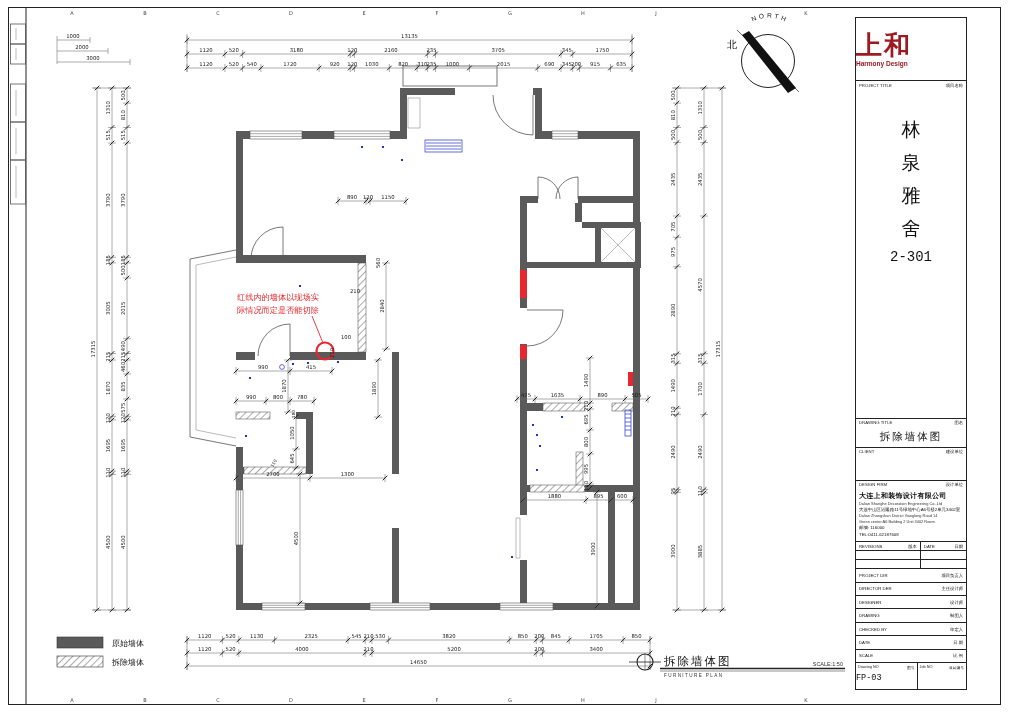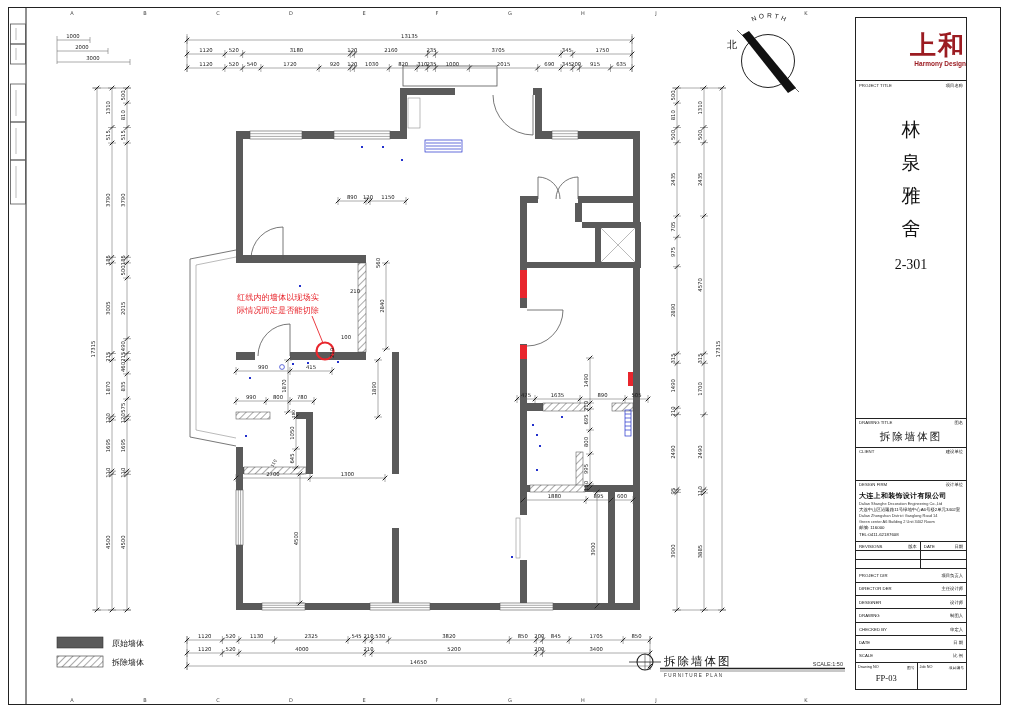--- a/index.html
+++ b/index.html
@@ -27,46 +27,46 @@
   .redtext{font-size:8.2px;fill:#e8262d;font-family:"Liberation Sans",sans-serif}
   .legendtext{font-size:8px;fill:#111}
   .plantitle{font-size:11.5px;fill:#111;letter-spacing:2px}
   .plansub{font-size:4.6px;fill:#333;letter-spacing:1.4px}
   .planscale{font-size:5.5px;fill:#333;text-anchor:end}
   .northzh{font-size:10px;fill:#111}
   .northen{font-size:6.5px;fill:#111;letter-spacing:2.5px}
   
   .titleblock{position:absolute;left:855px;top:17px;width:112px;height:673px;border:1.6px solid #222;
               background:#fff;box-sizing:border-box;display:flex;flex-direction:column}
-  .tb-logo{height:62px;flex:none;display:flex;flex-direction:column;align-items:flex-end;justify-content:center;border-bottom:1.4px solid #222}
+  .tb-logo{height:62px;flex:none;display:flex;flex-direction:column;align-items:flex-start;justify-content:center;border-bottom:1.4px solid #222}
   .tb-logo-zh{font-size:26px;font-weight:bold;color:#9b1b21;font-family:"DejaVu Serif",serif;letter-spacing:2px;line-height:1}
   .tb-logo-en{font-size:6.5px;color:#9b1b21;font-weight:bold;margin-top:2px}
   .tb-label{flex:none;display:flex;justify-content:space-between;padding:1.5px 3px;font-size:4.3px;color:#222;border-top:1px solid #222}
   .tb-label.nb{border-top:none}
   .tb-project{flex:1;text-align:center;padding-top:24px}
   .tb-char{font-size:19px;line-height:33px}
-  .tb-projno{font-size:14px;margin-top:12px;font-family:Liberation Serif, serif}
+  .tb-projno{font-size:14px;margin-top:4px;font-family:Liberation Mono, monospace}
   .tb-dtitle{flex:none;height:17px;font-size:10.5px;text-align:center;padding-top:3px;letter-spacing:2px}
   .tb-clientspace{flex:none;height:24px}
   .tb-firm{flex:none;padding:2px 3px 3px}
   .f-zh{font-size:7px;font-weight:bold;letter-spacing:.3px}
   .f-en{font-size:3.9px;color:#333;line-height:1.5}
   .f-sm{font-size:4.4px;line-height:1.5}
   .tb-rev-h{flex:none;display:flex;font-size:4.3px;border-top:1px solid #222;border-bottom:1px solid #222}
   .tb-rev-h .c1{width:58%;padding:1.5px 3px;display:flex;justify-content:space-between;box-sizing:border-box}
   .tb-rev-h .c2{flex:1;padding:1.5px 3px;border-left:1px solid #222;display:flex;justify-content:space-between}
   .tb-rev-r{flex:none;height:8px;border-bottom:1px solid #222;display:flex}
   .tb-rev-r .c1{width:58%;border-right:1px solid #222}
   .tb-role{flex:none;display:flex;justify-content:space-between;padding:2px 3px;font-size:4.3px;border-bottom:1px solid #222;height:8.4px;align-items:center}
   .tb-notes{flex:none;border-bottom:1.4px solid #222;padding:6px 4px;font-size:7.6px;line-height:1.55}
   .tb-nos{flex:none;height:26px;display:flex}
   .tb-no-l{width:55%;border-right:1px solid #222;display:flex;flex-direction:column}
   .tb-no-r{flex:1}
   .tb-no-lbl{display:flex;justify-content:space-between;font-size:3.8px;padding:1.5px 2px;color:#222}
-  .tb-no-val{text-align:center;font-size:8.5px;padding-top:2px;font-family:Liberation Serif, serif}
+  .tb-no-val{font-size:8.5px;padding-top:2px;font-family:Liberation Mono, monospace}
 </style>
 </head>
 <body>
 
 <div class="sheet">
   <div class="outer-frame"></div>
 
   <svg width="855" height="712" viewBox="0 0 855 712">
     <defs>
       <pattern id="hatch" width="5" height="5" patternUnits="userSpaceOnUse" patternTransform="rotate(45)">

